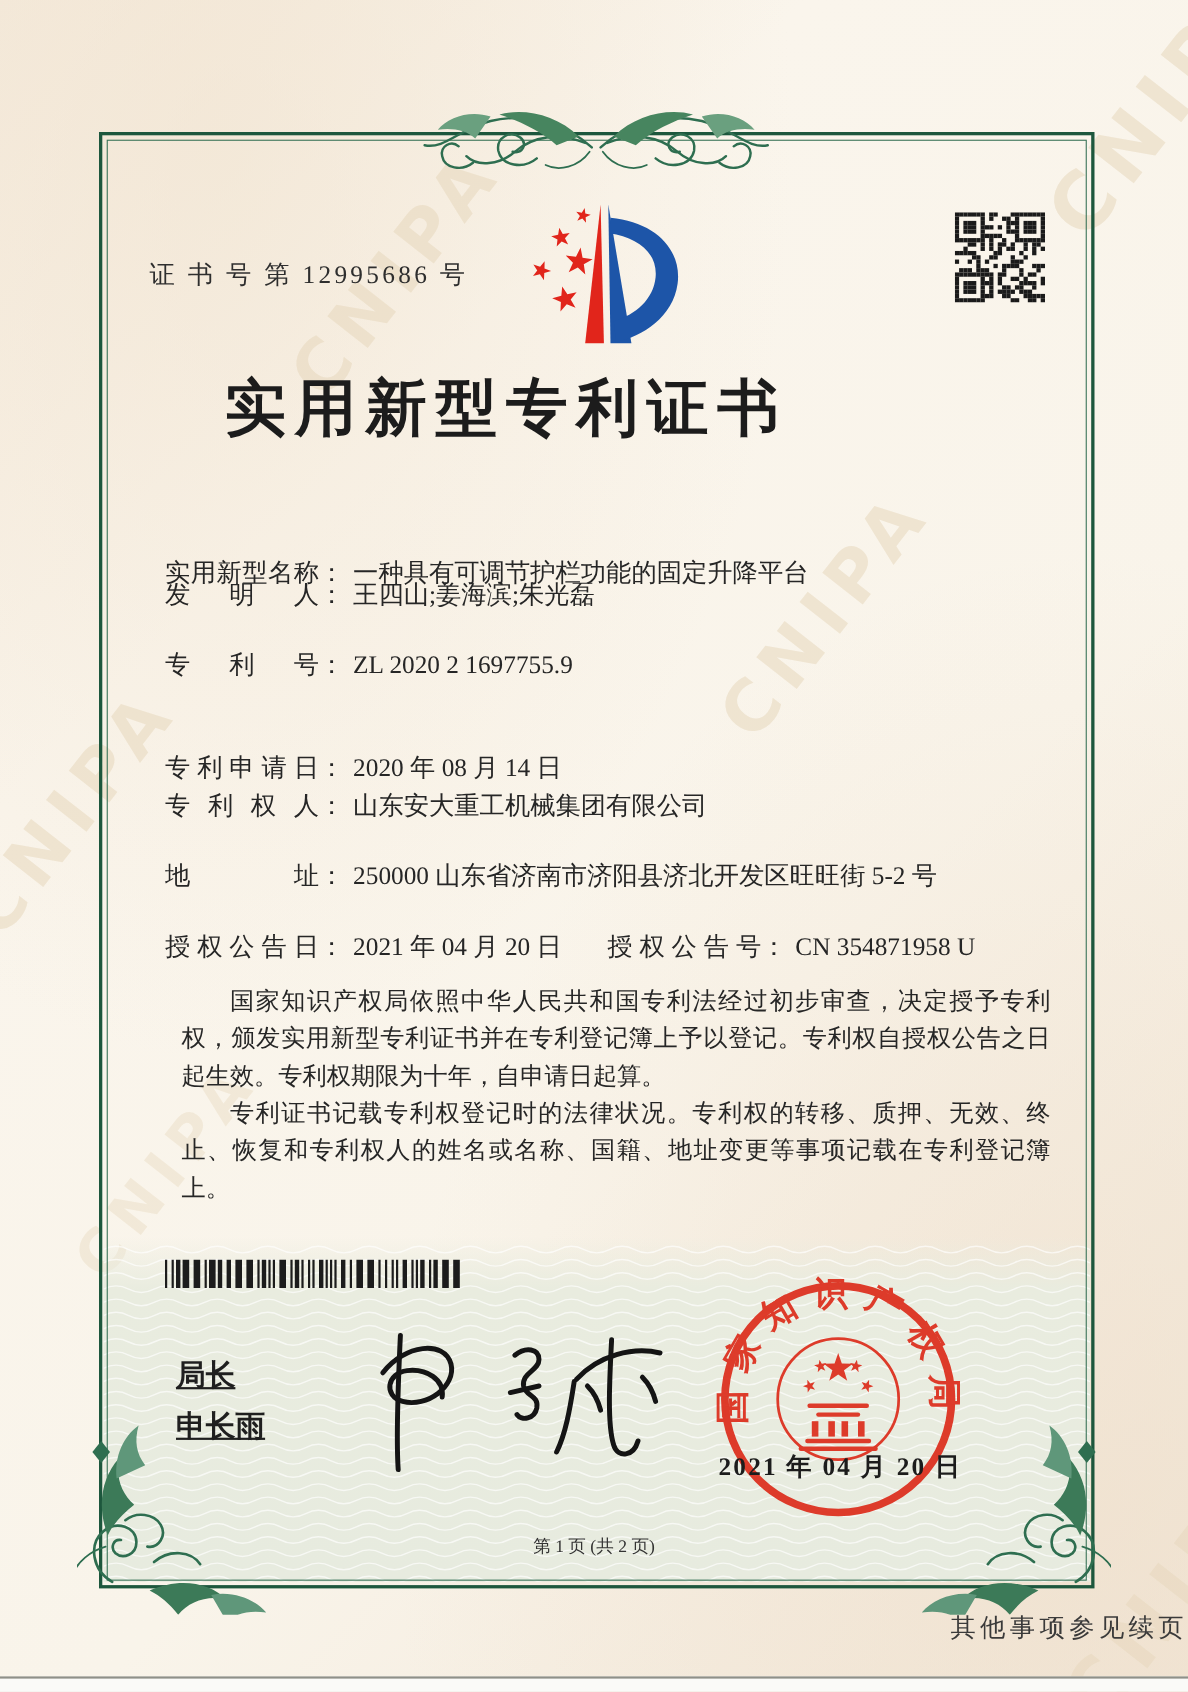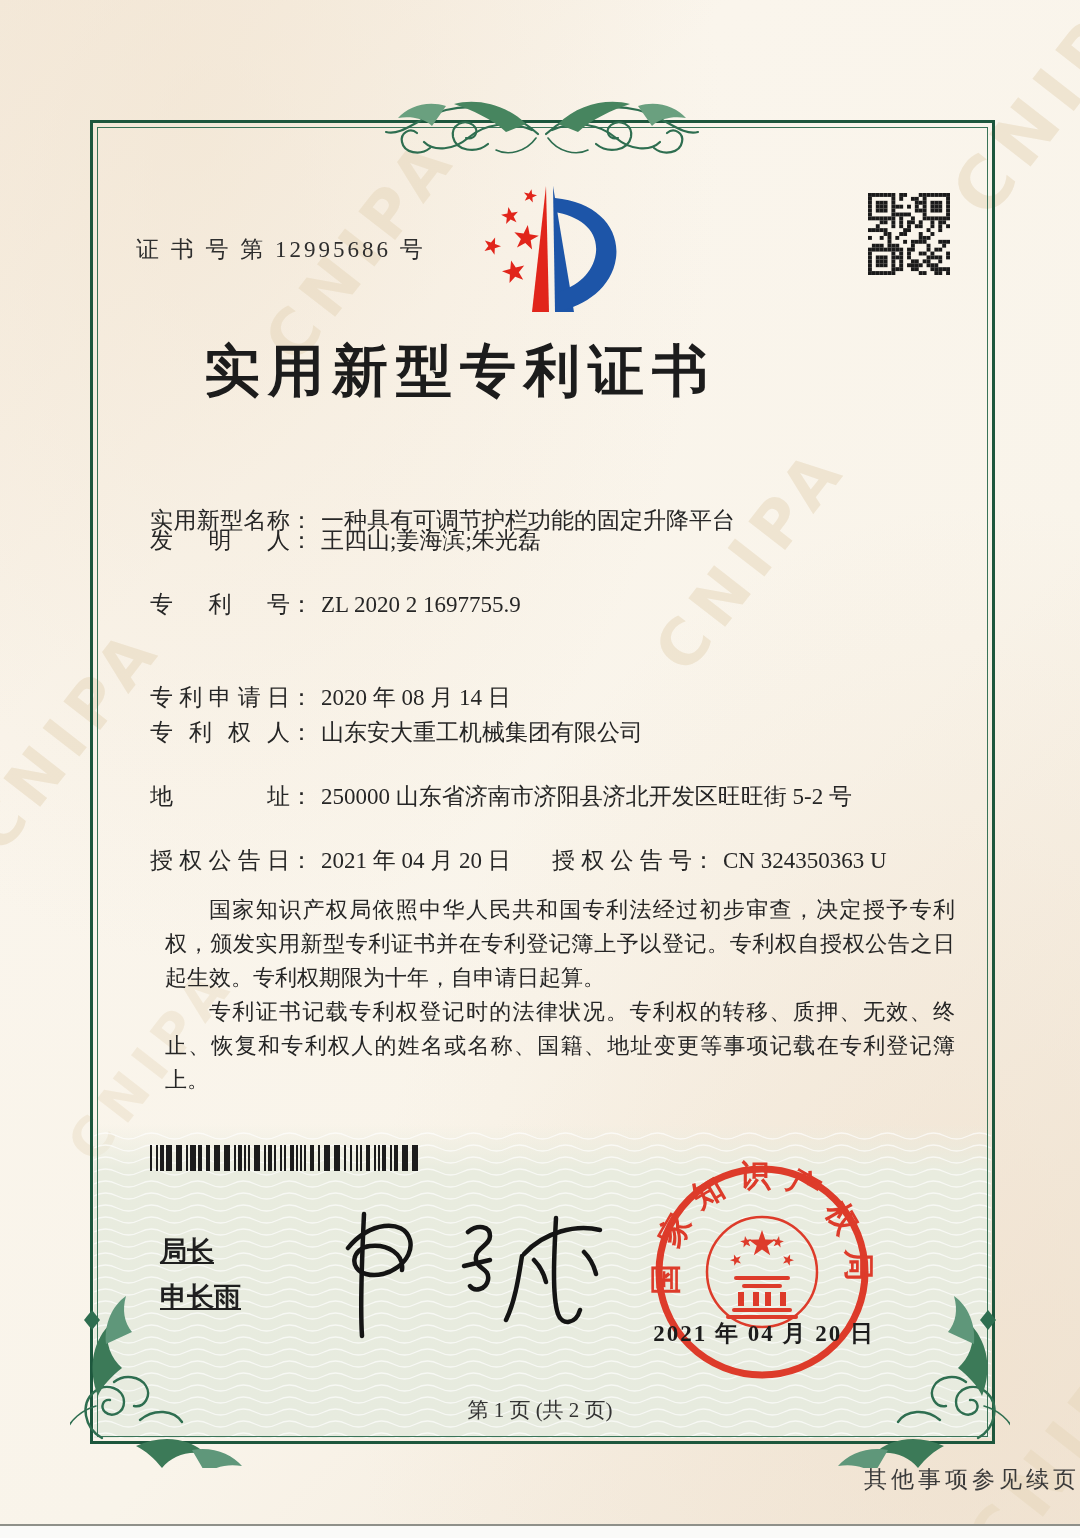--- a/index.html
+++ b/index.html
@@ -40,21 +40,21 @@
          text-align:justify;color:#262626;margin-left:15px;}
   .paras p{margin:0;text-indent:2em;}
   
   .barcode{position:absolute;left:150px;top:1145px;}
   .officer{position:absolute;left:160px;top:1228px;font-family:"DejaVu Sans","Liberation Sans",sans-serif;
            font-size:27px;font-weight:600;color:#1f1f1f;line-height:46px;text-decoration:underline;}
   .autograph{position:absolute;left:318px;top:1196px;}
   .seal{position:absolute;left:650px;top:1160px;}
   .seal-date{position:absolute;left:652px;top:1318px;width:224px;text-align:center;
              font-size:23px;letter-spacing:2px;color:#1c1c1c;font-weight:600;}
-  .page-num{position:absolute;left:0;top:1396px;width:1080px;text-align:center;font-size:21px;color:#333;}
+  .page-num{position:absolute;left:0;top:1396px;width:1080px;text-align:center;font-size:16px;color:#333;}
   .cont-note{position:absolute;left:0;top:1464px;width:1080px;text-align:right;
              font-size:23px;letter-spacing:4px;color:#3a3a3a;}
   .photo-edge{position:absolute;left:0;bottom:0;width:1080px;height:12px;background:#fafaf8;
               border-top:2px solid #8f9089;}
 </style>
 </head>
 <body>
 
 <div class="page">
 
@@ -398,21 +398,21 @@
   </div>
   <div class="frow" style="top:717px;">
     <span class="f-label">专利权人</span><span class="f-colon">：</span><span>山东安大重工机械集团有限公司</span>
   </div>
   <div class="frow" style="top:781px;">
     <span class="f-label">地址</span><span class="f-colon">：</span><span>250000  山东省济南市济阳县济北开发区旺旺街 5-2 号</span>
   </div>
   <div class="frow" style="top:845px;width:800px;">
     <span class="f-label">授权公告日</span><span class="f-colon">：</span><span>2021 年 04 月 20 日</span>
     <span class="grant-right">
-      <span class="f-label">授权公告号</span><span class="f-colon">：</span><span>CN 324350363 U</span>
+      <span class="f-label">授权公告号</span><span class="f-colon">：</span><span>CN 354871958 U</span>
     </span>
   </div>
 
   <div class="paras">
     <p>国家知识产权局依照中华人民共和国专利法经过初步审查，决定授予专利权，颁发实用新型专利证书并在专利登记簿上予以登记。专利权自授权公告之日起生效。专利权期限为十年，自申请日起算。</p>
     <p>专利证书记载专利权登记时的法律状况。专利权的转移、质押、无效、终止、恢复和专利权人的姓名或名称、国籍、地址变更等事项记载在专利登记簿上。</p>
   </div>
 
   <svg class="barcode" width="274" height="26" viewBox="0 0 274 26" fill="#1c1c1c">
       <g>

